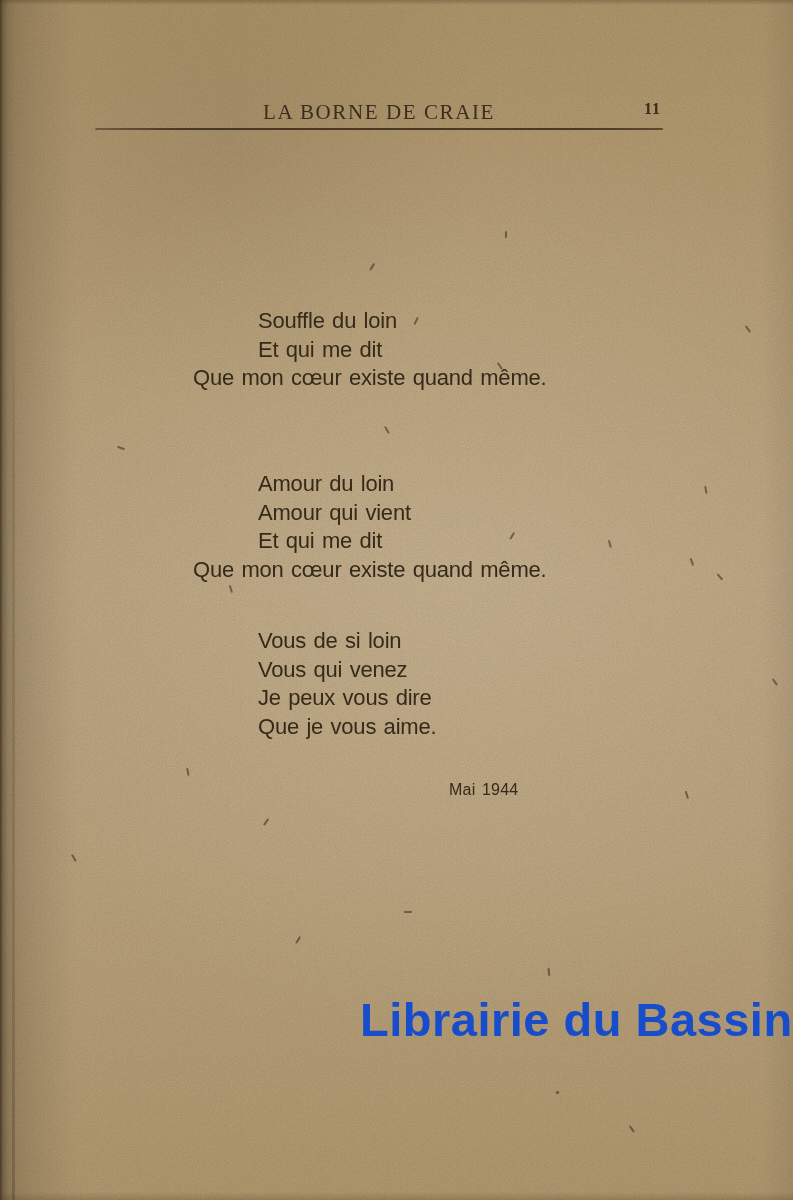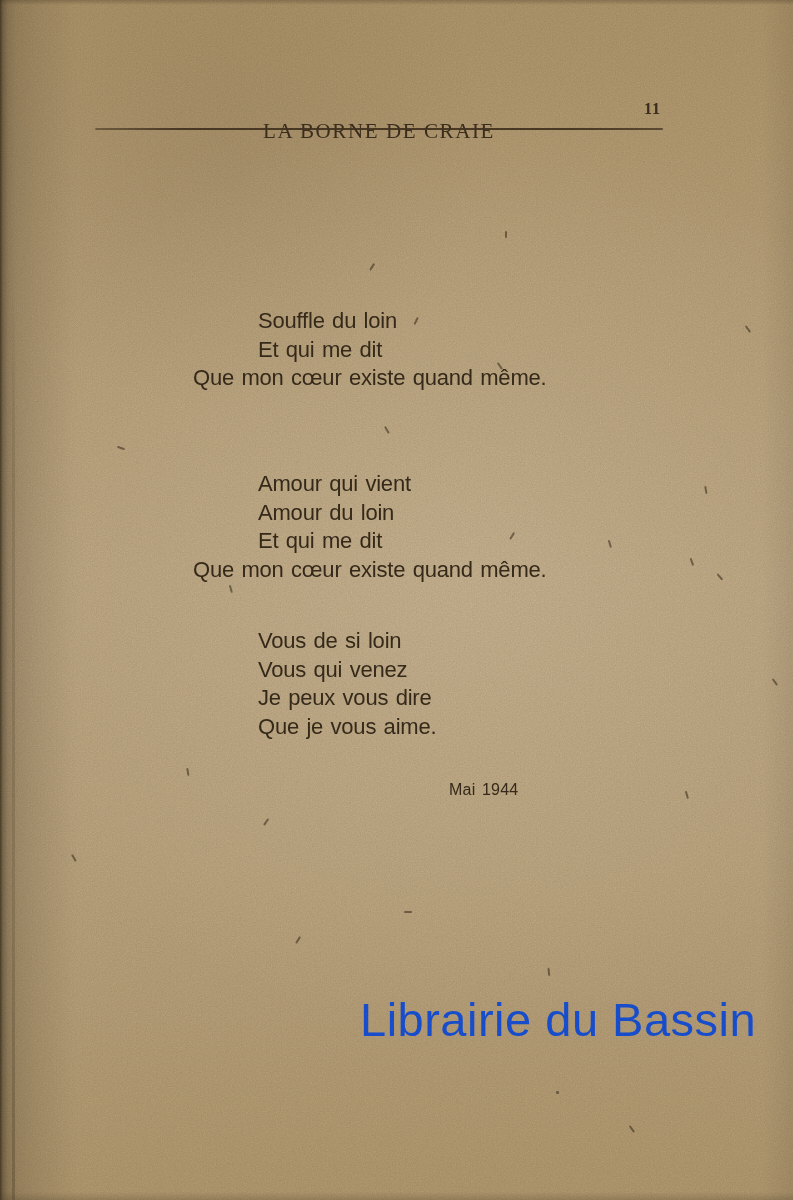--- a/index.html
+++ b/index.html
@@ -50,21 +50,21 @@
   .grain { position: absolute; inset: 0; pointer-events: none; }
 
   
   .running-head {
     position: absolute; left: 95px; top: 100px; width: 568px; height: 32px;
     color: #423321;
   }
   .running-head .title {
     display: block; text-align: center;
     font-family: "Liberation Serif", serif;
-    font-size: 21px; letter-spacing: 1.6px; font-weight: 500; margin-top: 19px;
+    font-size: 21px; letter-spacing: 1.6px; font-weight: 500;
   }
   .running-head .pagenum {
     position: absolute; right: 2px; top: 0;
     font-family: "Liberation Serif", serif;
     font-size: 16px; font-weight: bold; letter-spacing: 1px;
   }
   .running-head .rule {
     position: absolute; left: 0; right: 0; top: 28px; height: 2px;
     background: linear-gradient(90deg, rgba(74,56,34,0.55), rgba(74,56,34,0.92) 15%, rgba(74,56,34,0.92) 85%, rgba(74,56,34,0.75));
     border-radius: 1px;
@@ -83,21 +83,21 @@
   .line { white-space: nowrap; }
   .line.indent { padding-left: 65px; }
   .poem-date {
     position: absolute; left: 449px; top: 781px;
     color: #3c2f1d; font-size: 16px; letter-spacing: 0.2px; word-spacing: 2px;
   }
 
   
   .watermark {
     position: absolute; left: 360px; top: 992px;
-    font-size: 47px; letter-spacing: 0.5px; font-weight: 400;
+    font-size: 47px; letter-spacing: 0.5px; font-weight: 700;
     white-space: nowrap;
   }
 
   
   .speck {
     position: absolute; width: 8px; height: 1.7px;
     background: rgba(56,43,25,0.55); border-radius: 1px;
   }
   .speck.dot { width: 2.5px; height: 2.5px; border-radius: 50%; }
 </style>
@@ -117,22 +117,22 @@
     <div class="rule"></div>
   </header>
 
   <main>
     <div class="stanza stanza-1">
       <div class="line indent">Souffle du loin</div>
       <div class="line indent">Et qui me dit</div>
       <div class="line">Que mon cœur existe quand même.</div>
     </div>
     <div class="stanza stanza-2">
+      <div class="line indent">Amour du loin</div>
       <div class="line indent">Amour qui vient</div>
-      <div class="line indent">Amour du loin</div>
       <div class="line indent">Et qui me dit</div>
       <div class="line">Que mon cœur existe quand même.</div>
     </div>
     <div class="stanza stanza-3">
       <div class="line indent">Vous de si loin</div>
       <div class="line indent">Vous qui venez</div>
       <div class="line indent">Je peux vous dire</div>
       <div class="line indent">Que je vous aime.</div>
     </div>
     <div class="poem-date">Mai 1944</div>

